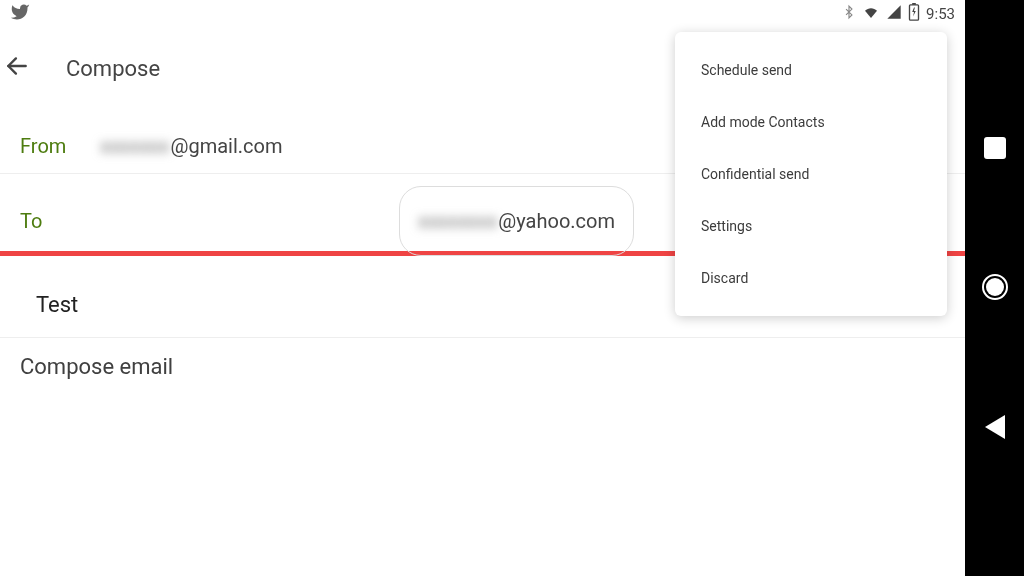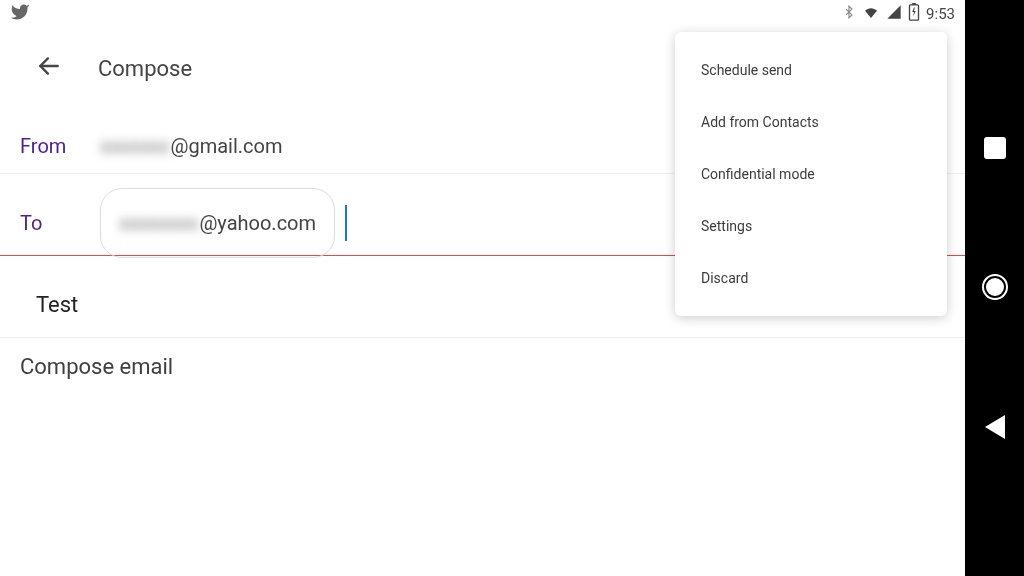--- a/index.html
+++ b/index.html
@@ -74,48 +74,49 @@
     .status-time { color: #444; font-size: 15px; }
     .status-icon { color: #444; }
     .app-bar {
       position: absolute;
       top: 40px;
       left: 0;
       right: 0;
       height: 56px;
       display: flex;
       align-items: center;
-      padding: 0 36px;
+      padding: 0 4px;
     }
     .back-arrow { color: #444; margin-right: 36px; }
     .app-title { color: #444; font-size: 22px; font-weight: 400; }
     .from-row {
       position: absolute;
       top: 118px;
       left: 0;
       right: 0;
       height: 56px;
       display: flex;
       align-items: center;
       padding: 0 20px;
       border-bottom: 1px solid #eee;
     }
-    .field-label { color: #4c1d95; font-size: 20px; width: 80px; }
+    .field-label { color: #4d7c0f; font-size: 20px; width: 80px; }
     .from-email { color: #444; font-size: 20px; display: flex; align-items: center; }
     .blur { filter: blur(5px); color: #7a7a7a; margin-right: 1px; }
     .to-row {
       position: absolute;
       top: 190px;
       left: 0;
       right: 0;
       height: 66px;
       display: flex;
       align-items: center;
       padding: 0 20px;
-      border-bottom: 1px solid #ef4444;
+      border-bottom: 5px solid #ef4444;
+      justify-content: space-between;
     }
     .chip {
       display: flex;
       align-items: center;
       border: 1px solid #ddd;
       border-radius: 22px;
       padding: 22px 18px;
       font-size: 20px;
       color: #444;
     }
@@ -232,22 +233,22 @@
   <div class="subject-row">
     <span class="subject-text">Test</span>
   </div>
 
   <div class="body-row">
     <span class="body-placeholder">Compose email</span>
   </div>
 
   <div class="menu">
     <div class="menu-item">Schedule send</div>
-    <div class="menu-item">Add from Contacts</div>
-    <div class="menu-item">Confidential mode</div>
+    <div class="menu-item">Add mode Contacts</div>
+    <div class="menu-item">Confidential send</div>
     <div class="menu-item">Settings</div>
     <div class="menu-item">Discard</div>
   </div>
 </div>
 
 <div class="nav-bar">
   <div class="nav-square"></div>
   <div class="nav-circle">
     <div class="nav-circle-inner"></div>
   </div>

